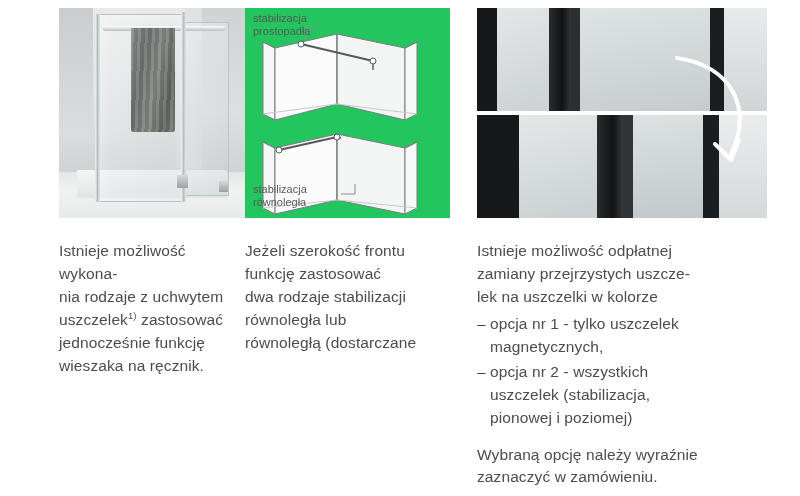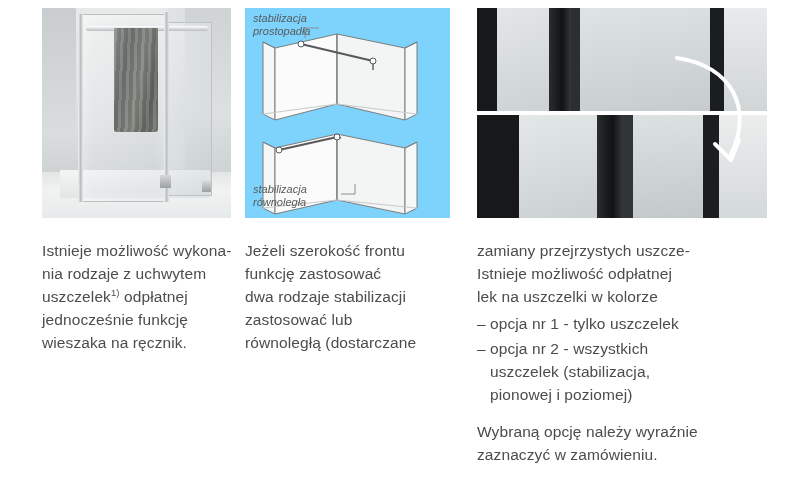--- a/index.html
+++ b/index.html
@@ -21,32 +21,32 @@
   }
   .columns {
     display: flex;
     flex-direction: row;
     align-items: flex-start;
     padding: 8px 0 0 0;
   }
   .col {
     box-sizing: border-box;
   }
-  .col-1 { width: 233px; padding-left: 42px; }
+  .col-1 { width: 233px; padding-left: 59px; }
   .col-2 { width: 232px; padding-left: 12px; }
   .col-3 { width: 335px; padding-left: 12px; }
 
   .figure {
     position: relative;
     width: 189px;
     height: 210px;
     overflow: hidden;
     background: #e9ebec;
   }
-  .figure-2 { width: 205px; height: 210px; background: #7dd3fc; font-style: italic; }
+  .figure-2 { width: 205px; height: 210px; background: #22c55e; }
   .figure-3 { width: 290px; height: 210px; background: #ffffff; }
 
   .caption {
     margin-top: 22px;
     font-size: 15.5px;
     line-height: 1.48;
     color: #4c4c4c;
     letter-spacing: 0.1px;
   }
   .caption p { margin: 0; }
@@ -181,21 +181,21 @@
         <div class="ph-rail"></div>
         <div class="ph-towel"></div>
         <div class="ph-post ph-post-b"></div>
         <div class="ph-post ph-post-a"></div>
         <div class="ph-foot ph-foot-a"></div>
         <div class="ph-foot ph-foot-b"></div>
       </div>
       <div class="caption">
         <p>Istnieje możliwość wykona-</p>
         <p>nia rodzaje z uchwytem</p>
-        <p><span>uszczelek</span><span class="sup">1)</span><span> odpłatnej</span></p>
+        <p><span>uszczelek</span><span class="sup">1)</span><span> zastosować</span></p>
         <p>jednocześnie funkcję</p>
         <p>wieszaka na ręcznik.</p>
       </div>
     </div>
 
     <div class="col col-2">
       <div class="figure figure-2">
         <svg class="fig2-svg" width="205" height="210" viewBox="0 0 205 210">
           <g stroke="#7b7d7f" fill="none" stroke-width="1">
 
@@ -240,21 +240,21 @@
           <text class="lbl" x="8" y="14">stabilizacja</text>
           <text class="lbl" x="8" y="27">prostopadła</text>
           <text class="lbl" x="8" y="185">stabilizacja</text>
           <text class="lbl" x="8" y="198">równoległa</text>
         </svg>
       </div>
       <div class="caption">
         <p>Jeżeli szerokość frontu</p>
         <p>funkcję zastosować</p>
         <p>dwa rodzaje stabilizacji</p>
-        <p>zastosować lub</p>
+        <p>równoległa lub</p>
         <p>równoległą (dostarczane</p>
       </div>
     </div>
 
     <div class="col col-3">
       <div class="figure figure-3">
         <div class="f3">
 
           <div class="f3-top">
             <div class="blk" style="left:-4px; top:-4px; width:24px; height:112px;"></div>
@@ -276,29 +276,30 @@
           </div>
 
           <svg class="f3-arrow" viewBox="0 0 92 128">
             <path d="M8,6 C64,14 84,58 62,102" stroke="#ffffff" stroke-width="4" fill="none" stroke-linecap="round"></path>
             <path d="M46,92 L62,108 L70,88" stroke="#ffffff" stroke-width="4" fill="none" stroke-linecap="round" stroke-linejoin="round"></path>
           </svg>
         </div>
       </div>
 
       <div class="caption">
+        <p>Istnieje możliwość odpłatnej</p>
         <p>zamiany przejrzystych uszcze-</p>
-        <p>Istnieje możliwość odpłatnej</p>
         <p>lek na uszczelki w kolorze</p>
 
         <ul class="list">
           <li>
             <span class="dash">–</span>
             <span class="txt">
               <span>opcja nr 1 - tylko uszczelek</span><br>
+              <span>magnetycznych,</span>
             </span>
           </li>
           <li>
             <span class="dash">–</span>
             <span class="txt">
               <span>opcja nr 2 - wszystkich</span><br>
               <span>uszczelek (stabilizacja,</span><br>
               <span>pionowej i poziomej)</span>
             </span>
           </li>

